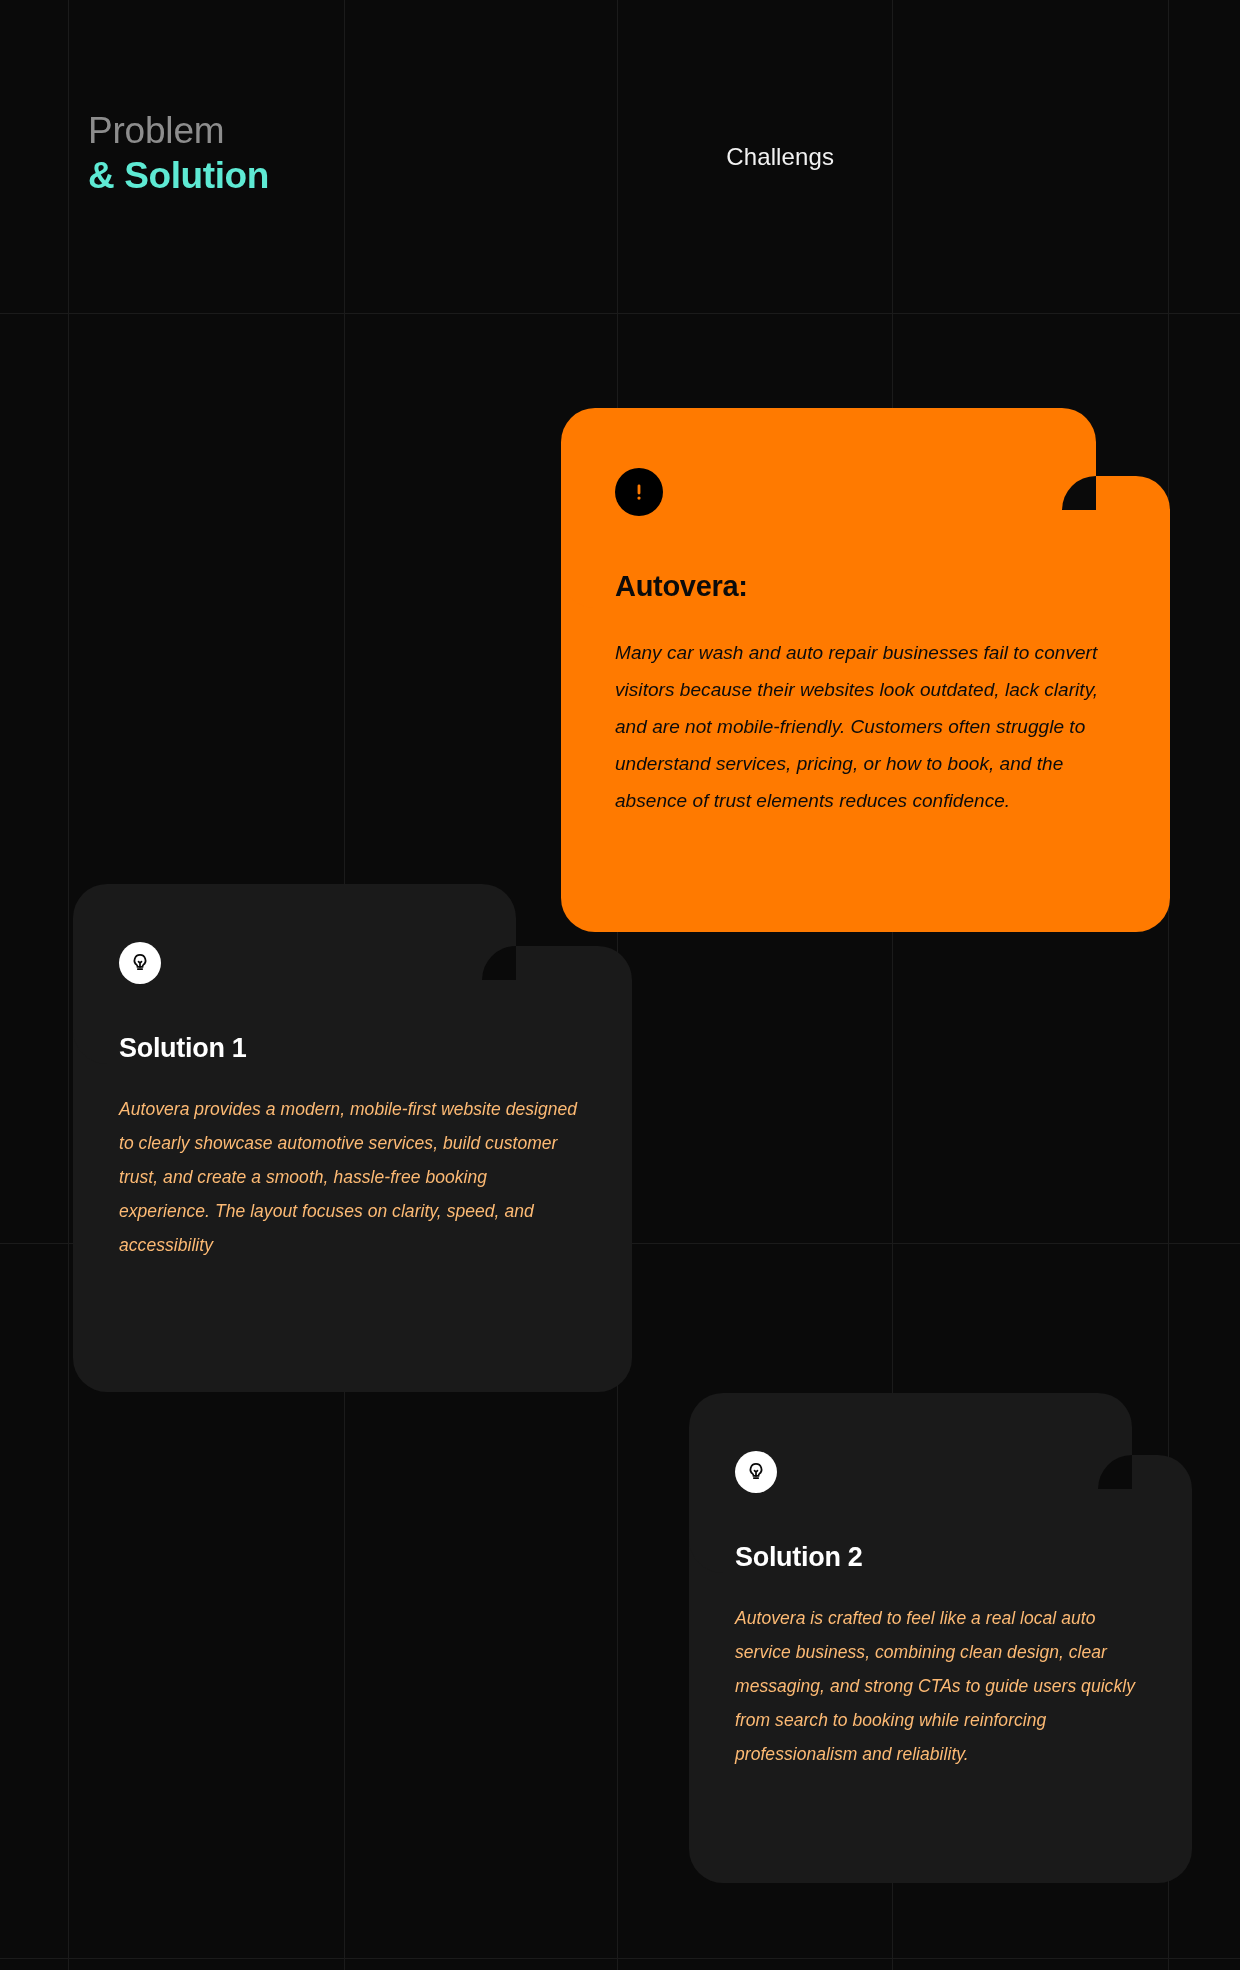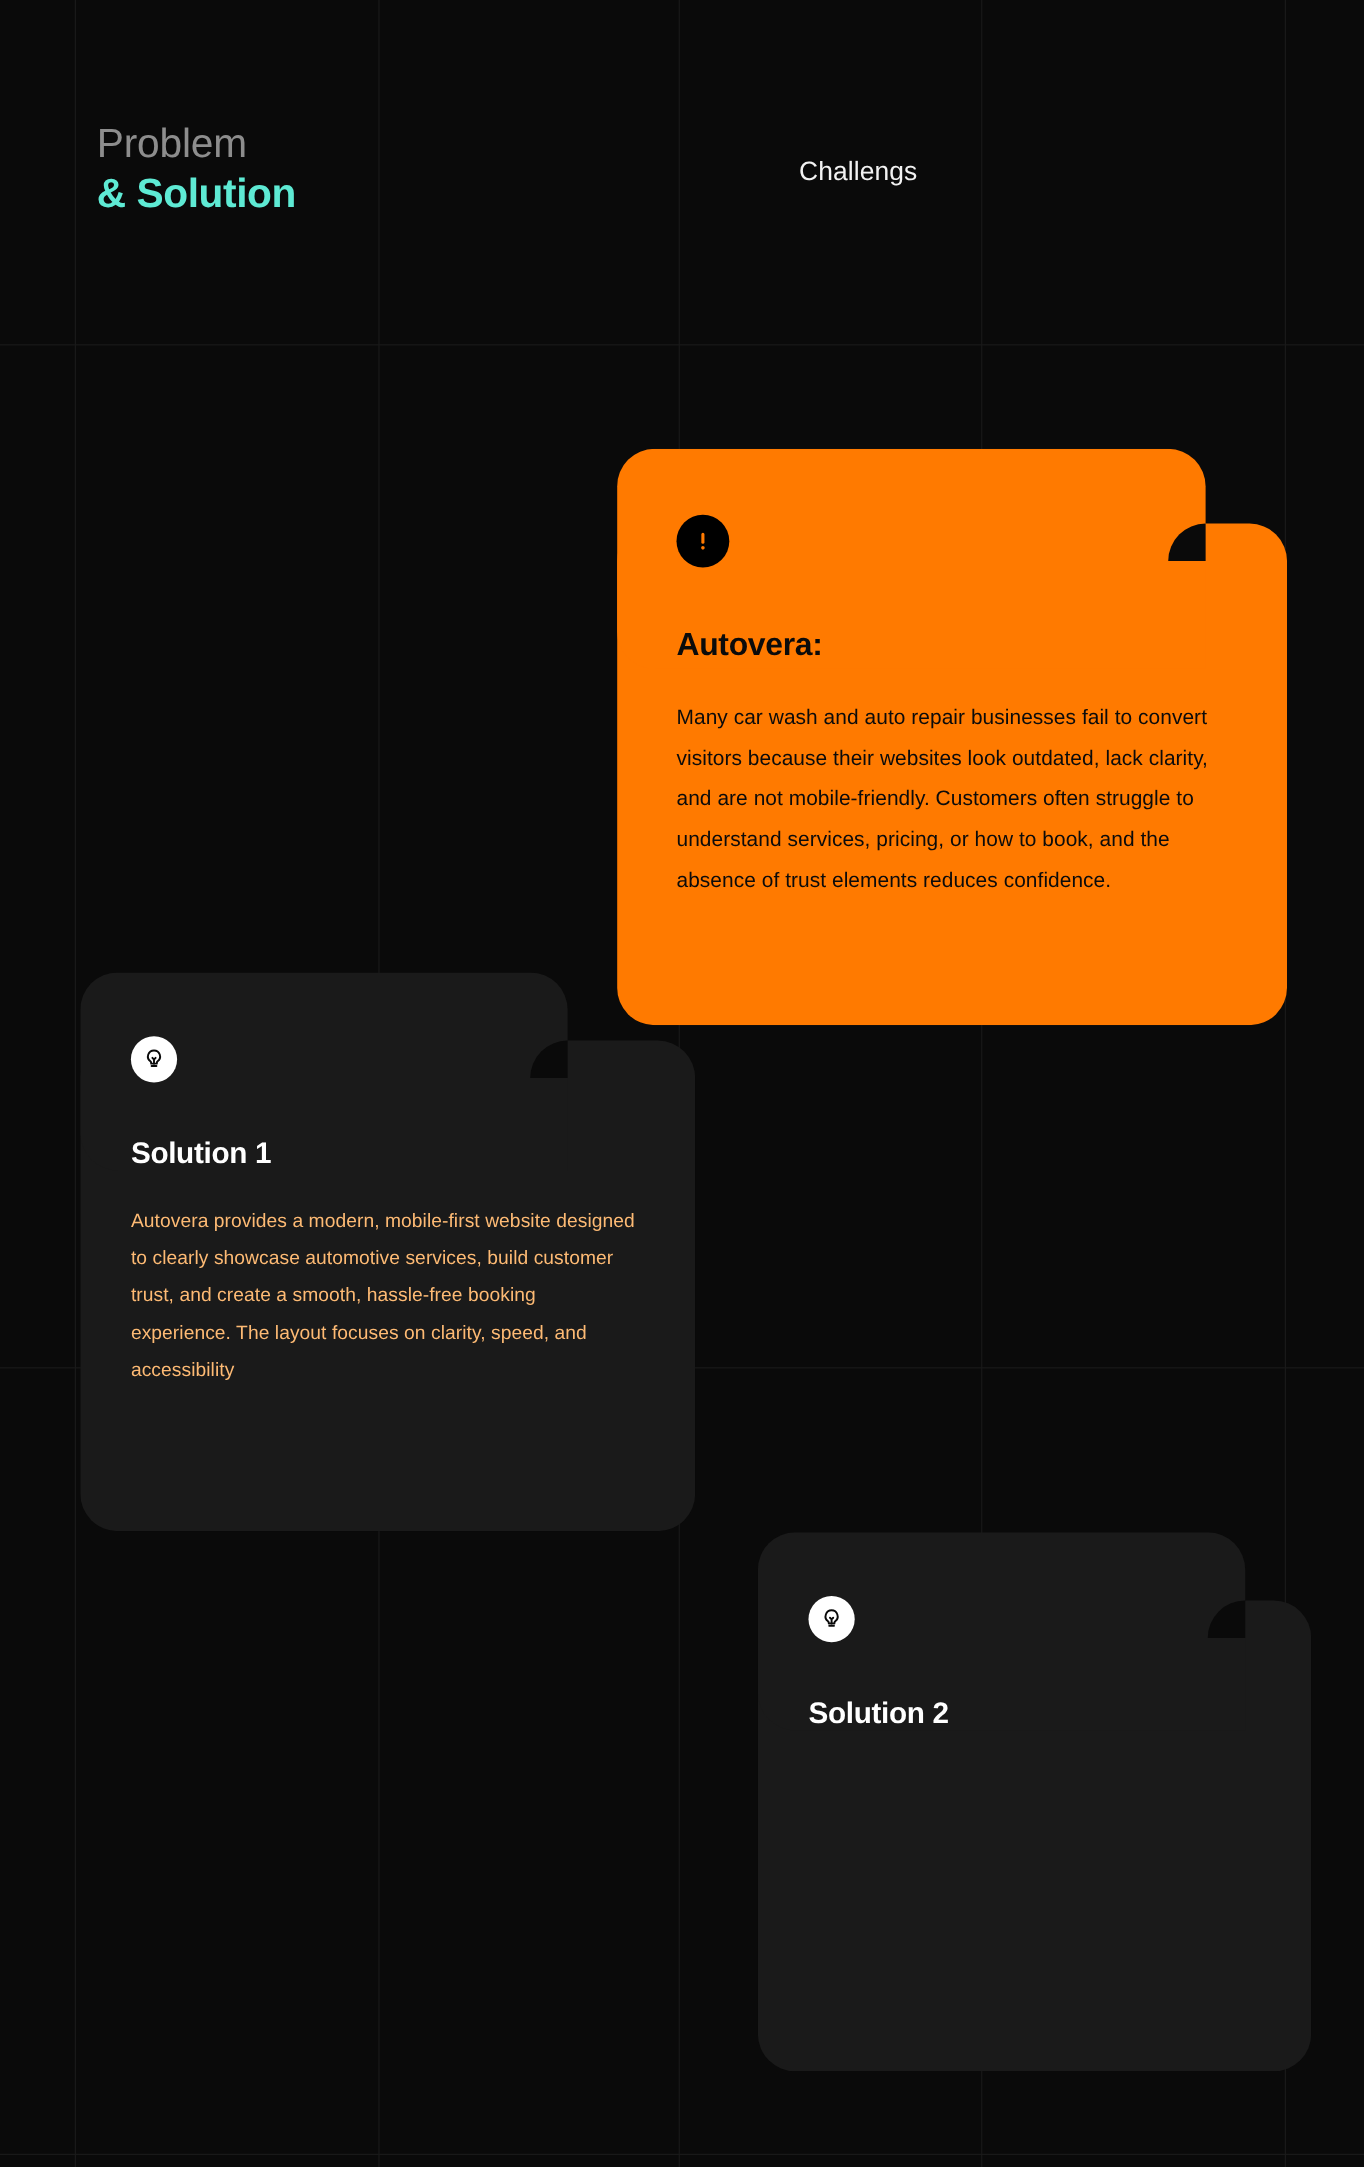--- a/index.html
+++ b/index.html
@@ -147,20 +147,21 @@
     line-height:36px;
     font-weight:700;
     letter-spacing:-0.3px;
     margin-bottom:30px;
   }
   .card-body {
     font-size:19px;
     line-height:37px;
     font-weight:400;
     letter-spacing:0.05px;
+    font-style:italic;
   }
   .card-problem .card-heading,
   .card-problem .card-body { color:#0b0b0b; }
 
   
   .card-sol .card-shape-a,
   .card-sol .card-shape-b { background:#1a1a1a; }
 
   .card-sol .card-heading { color:#ffffff; }
   .card-sol .card-body { color:#fdba74; }
@@ -274,16 +275,17 @@
     <div class="card-inner">
       <div class="icon-badge light">
         <svg width="22" height="22" viewBox="0 0 24 24" fill="none" stroke="#0a0a0a" stroke-width="1.9" stroke-linecap="round" stroke-linejoin="round" aria-hidden="true">
           <path d="M12 3.2a6 6 0 0 0-3.6 10.8c.5.4.8 1 .8 1.7v.6h5.6v-.6c0-.7.3-1.3.8-1.7A6 6 0 0 0 12 3.2z"></path>
           <path d="M12 16.3v-3.1"></path>
           <path d="M10.4 10.6 12 12.2l1.6-1.6"></path>
           <path d="M9.6 18.6h4.8"></path>
         </svg>
       </div>
       <div class="card-heading">Solution 2</div>
+      <div class="card-body">Autovera is crafted to feel like a real local auto service business, combining clean design, clear messaging, and strong CTAs to guide users quickly from search to booking while reinforcing professionalism and reliability.</div>
     </div>
   </div>
 
 </div>
 
 </body></html>

